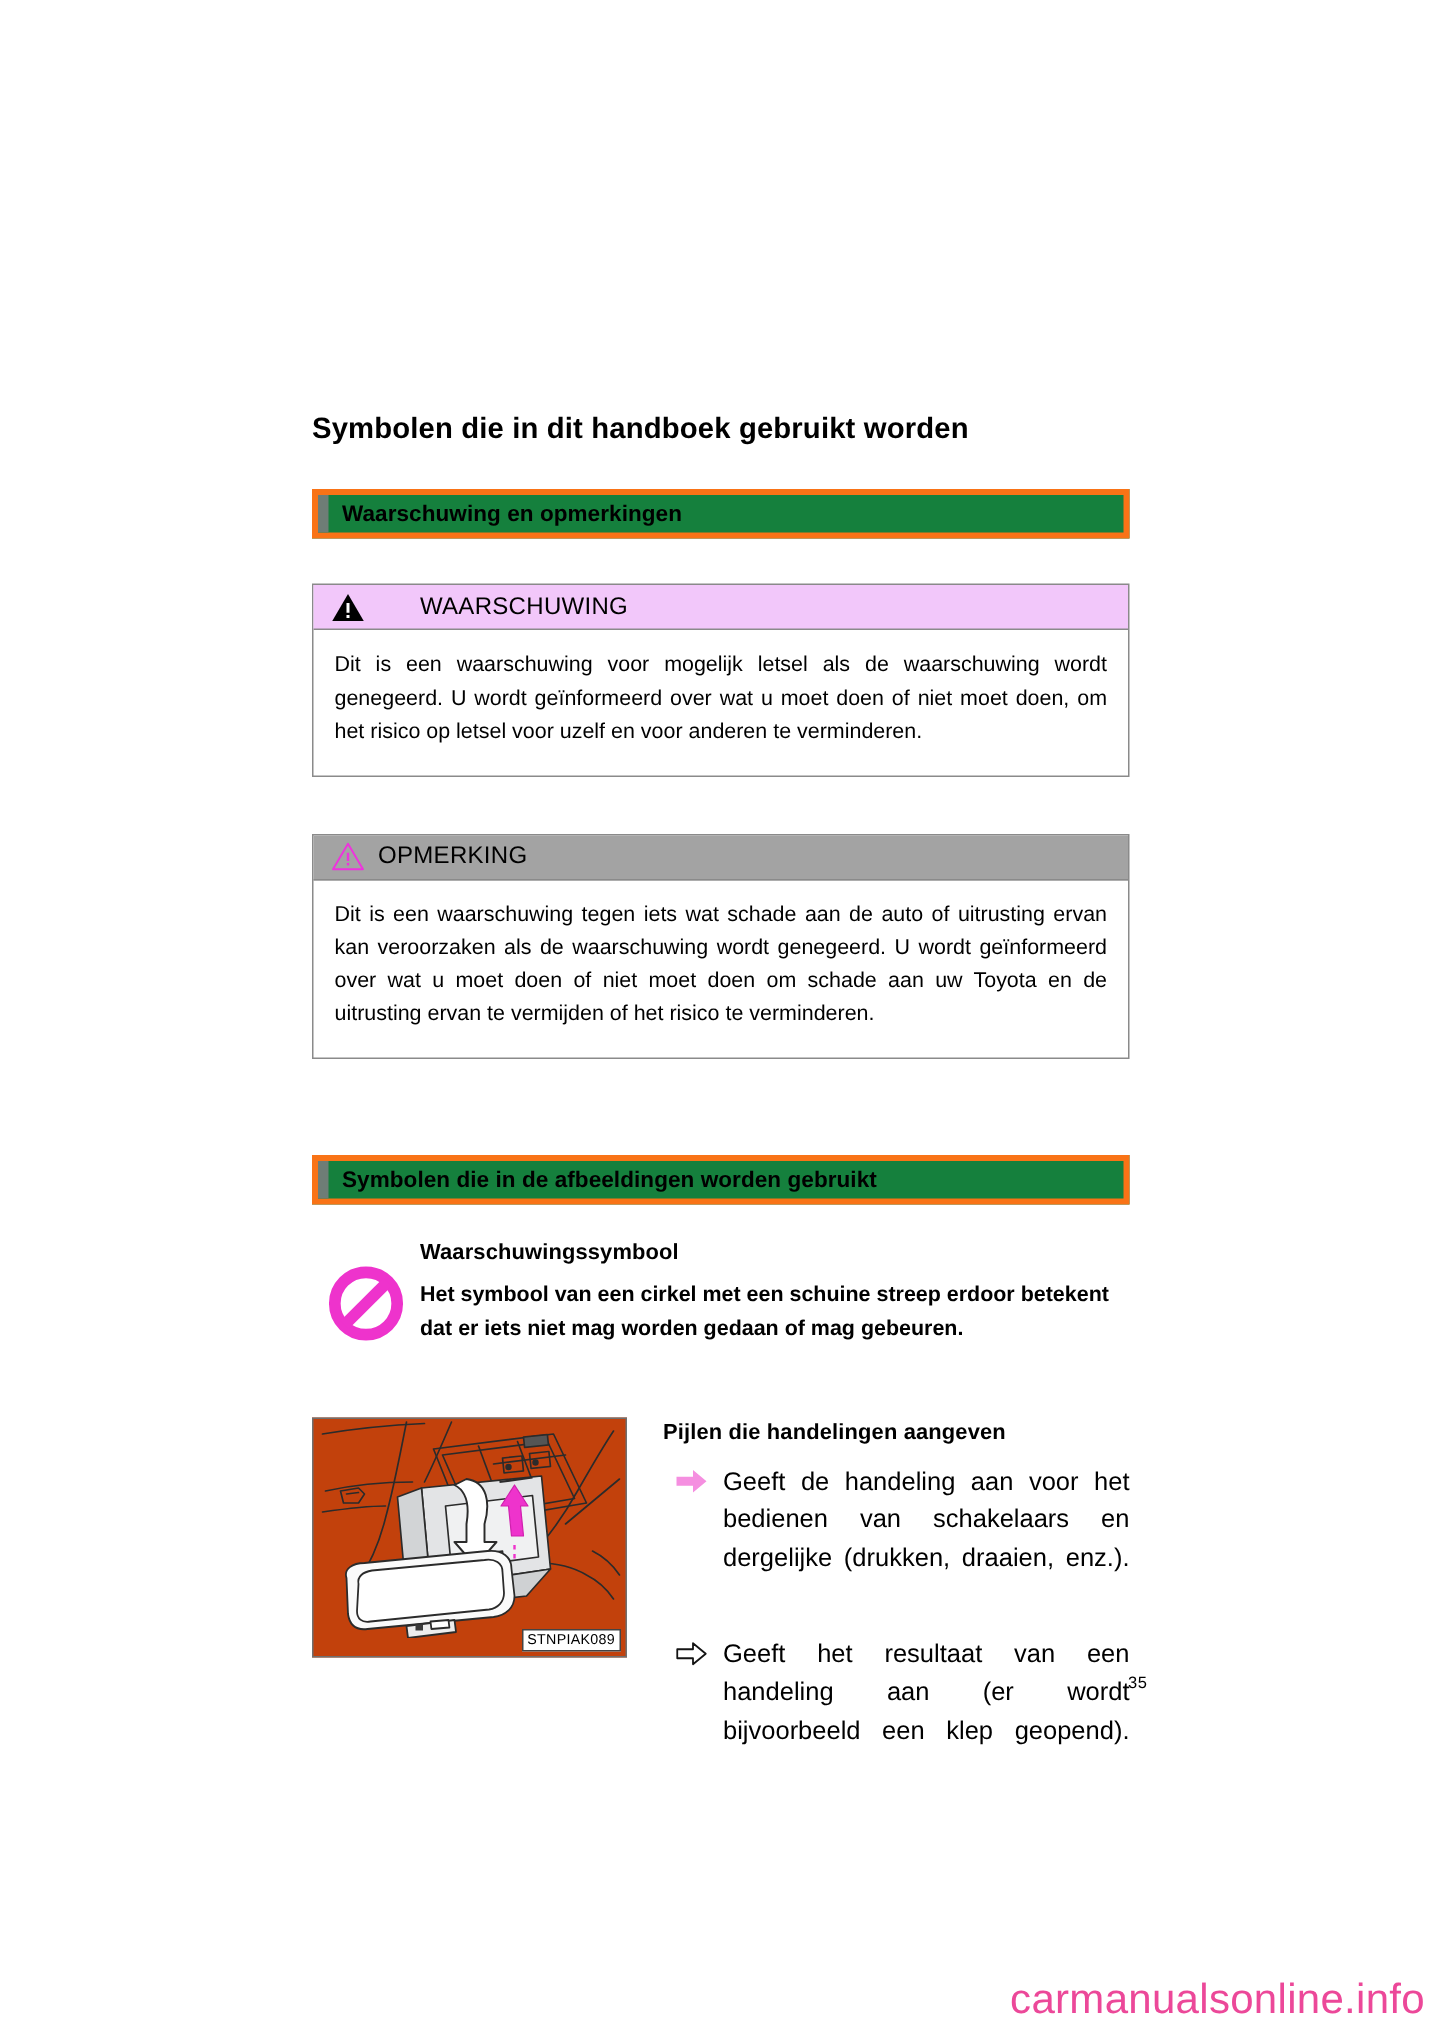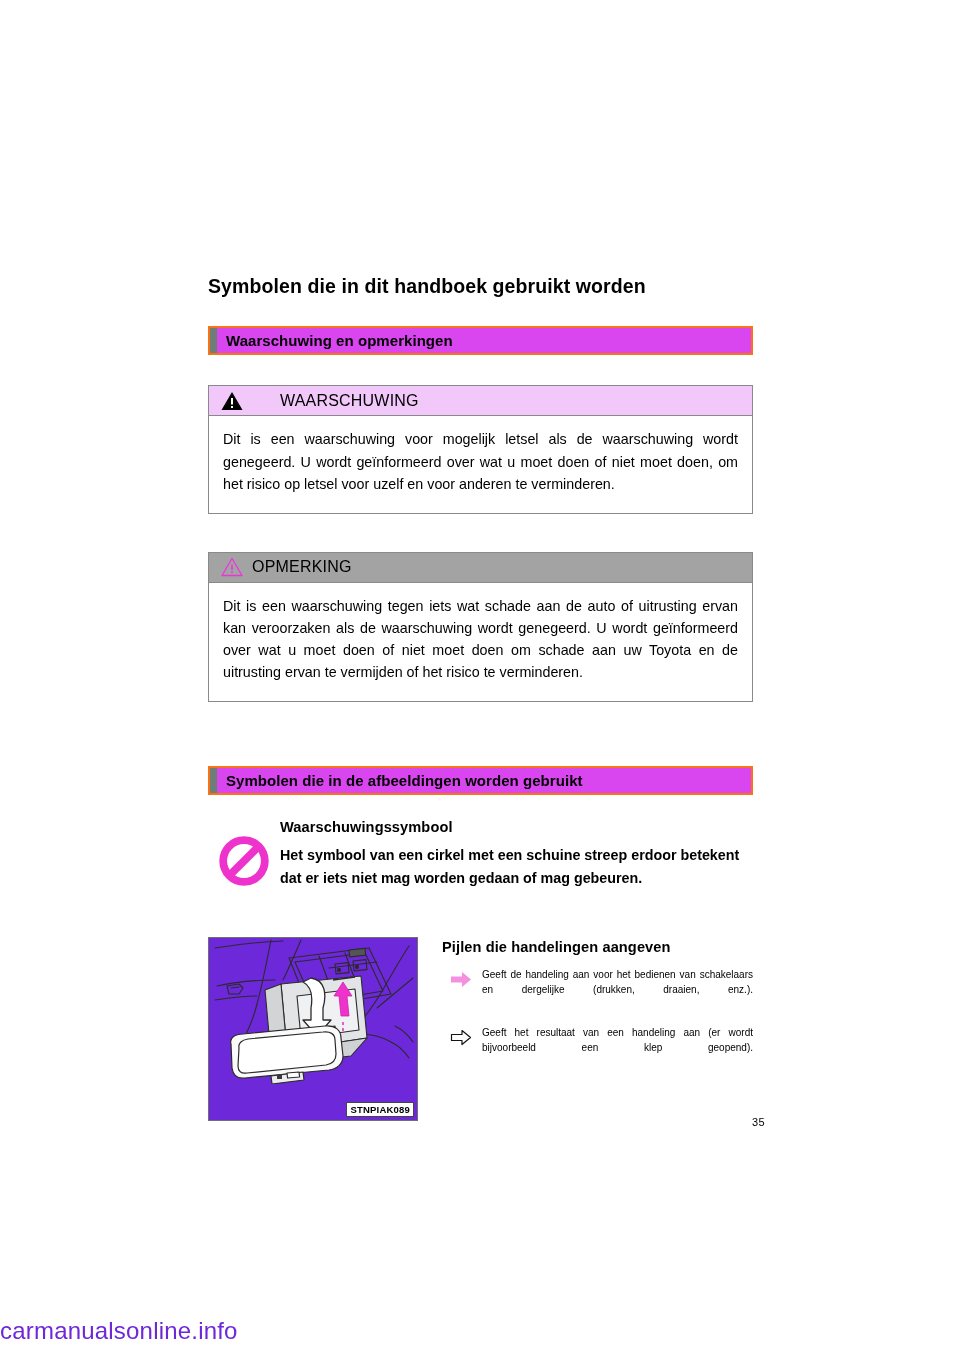--- a/index.html
+++ b/index.html
@@ -35,22 +35,22 @@
   .page-title {
     font-size: 19.5px;
     font-weight: bold;
     letter-spacing: 0.1px;
     margin: 0 0 28px 0;
     line-height: 1.2;
   }
 
   
   .section-bar {
-    border: 2px solid #f97316;
-    background: #d946ef;
+    border: 4px solid #f97316;
+    background: #15803d;
     height: 25px;
     display: flex;
     align-items: stretch;
     margin-bottom: 30px;
   }
   .section-bar .accent {
     width: 7px;
     background: #6e7d76;
     flex: 0 0 7px;
   }
@@ -145,27 +145,26 @@
     display: flex;
     align-items: flex-start;
     margin-top: 48px;
   }
   .illus-wrap {
     flex: 0 0 212px;
     width: 212px;
   }
   .illus-frame {
     width: 210px;
-    height: 184px;
+    height: 160px;
     border: 1px solid #6f6f6f;
-    background: #6d28d9;
+    background: #c2410c;
     position: relative;
     box-sizing: border-box;
     overflow: hidden;
-    font-weight: bold;
   }
   .illus-frame svg { display:block; }
   .illus-code {
     position: absolute;
     right: 3px;
     bottom: 3px;
     background: #ffffff;
     border: 1px solid #444;
     font-size: 9.5px;
     letter-spacing: 0.2px;
@@ -190,21 +189,21 @@
     margin-bottom: 13px;
     padding-left: 8px;
   }
   .arrow-item .arrow-ico {
     flex: 0 0 30px;
     width: 30px;
     padding-top: 4px;
   }
   .arrow-item .arrow-text {
     flex: 1 1 auto;
-    font-size: 10px;
+    font-size: 17px;
     line-height: 1.5;
     text-align: justify;
     padding-left: 2px;
   }
   .arrow-item .arrow-text::after {
     content: "";
     display: inline-block;
     width: 100%;
   }
 
@@ -216,25 +215,25 @@
     font-size: 11px;
     letter-spacing: 0.3px;
   }
 
   
   .watermark {
     position: absolute;
     left: 0;
     top: 1317px;
     width: 960px;
-    text-align: left;
+    text-align: right;
     padding-right: 10px;
     box-sizing: border-box;
-    color: #6d28d9;
-    font-size: 24px;
+    color: #ec4899;
+    font-size: 28px;
     letter-spacing: 0.2px;
   }
 </style>
 </head>
 <body>
 
 <div class="page">
 
   <div class="content">
 

